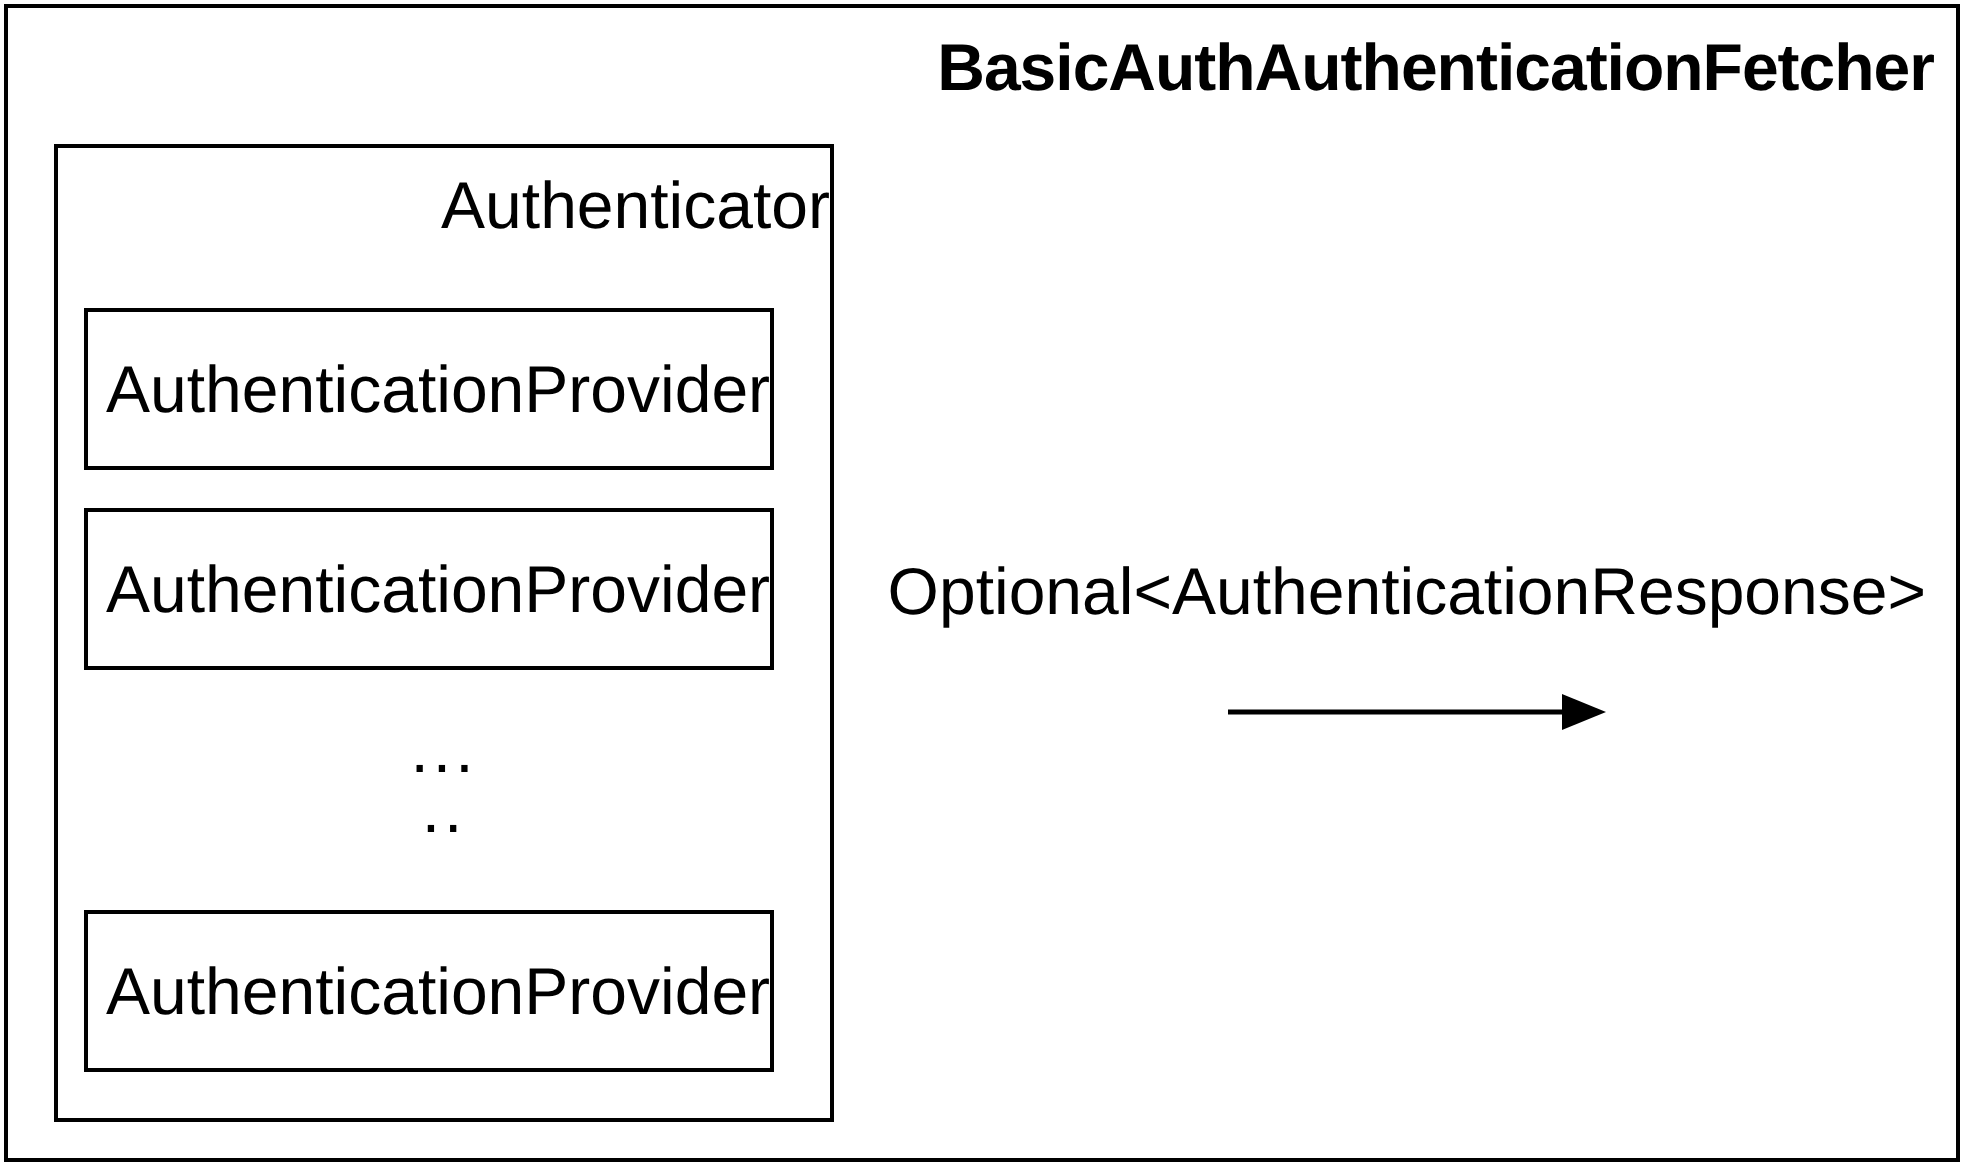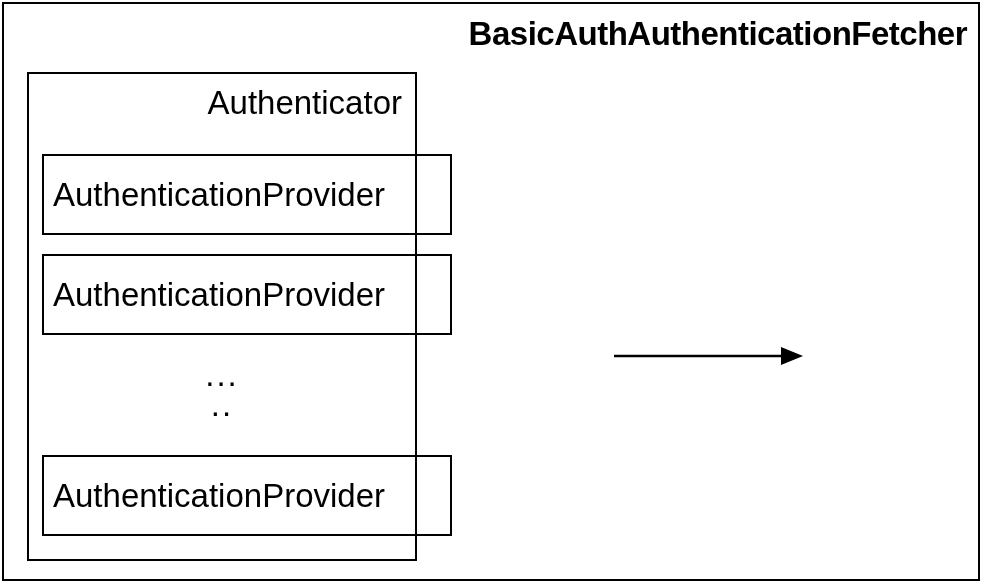--- a/index.html
+++ b/index.html
@@ -41,29 +41,29 @@
     left: 23px;
     top: 68px;
     width: 390px;
     height: 489px;
     border: 2px solid var(--border-color, #000000);
     box-sizing: border-box;
   }
   .auth-label {
     position: absolute;
     top: 10px;
-    right: 13px;
+    right: 0;
     font-size: 33px;
     white-space: nowrap;
     margin-left: 40px;
   }
   .provider-box {
     position: absolute;
     left: 13px;
-    width: 410px;
+    width: 345px;
     height: 81px;
     border: 2px solid var(--border-color, #000000);
     box-sizing: border-box;
     display: flex;
     align-items: center;
   }
   .provider-box .provider-label {
     font-size: 33px;
     padding-left: 9px;
     white-space: nowrap;
@@ -118,20 +118,21 @@
       <div class="ellipsis">
         <div>...</div>
         <div>..</div>
       </div>
 
       <div class="provider-box provider-3">
         <span class="provider-label">AuthenticationProvider</span>
       </div>
     </div>
 
+    <div class="response-label">Optional&lt;AuthenticationResponse&gt;</div>
 
     <svg class="response-arrow" viewBox="0 0 200 28" xmlns="http://www.w3.org/2000/svg">
       <line x1="5" y1="14" x2="173" y2="14" stroke="#000000" stroke-width="2.5"></line>
       <polygon points="172,5 172,23 194,14" fill="#000000"></polygon>
     </svg>
 
   </div>
 </div>
 
 </body></html>

